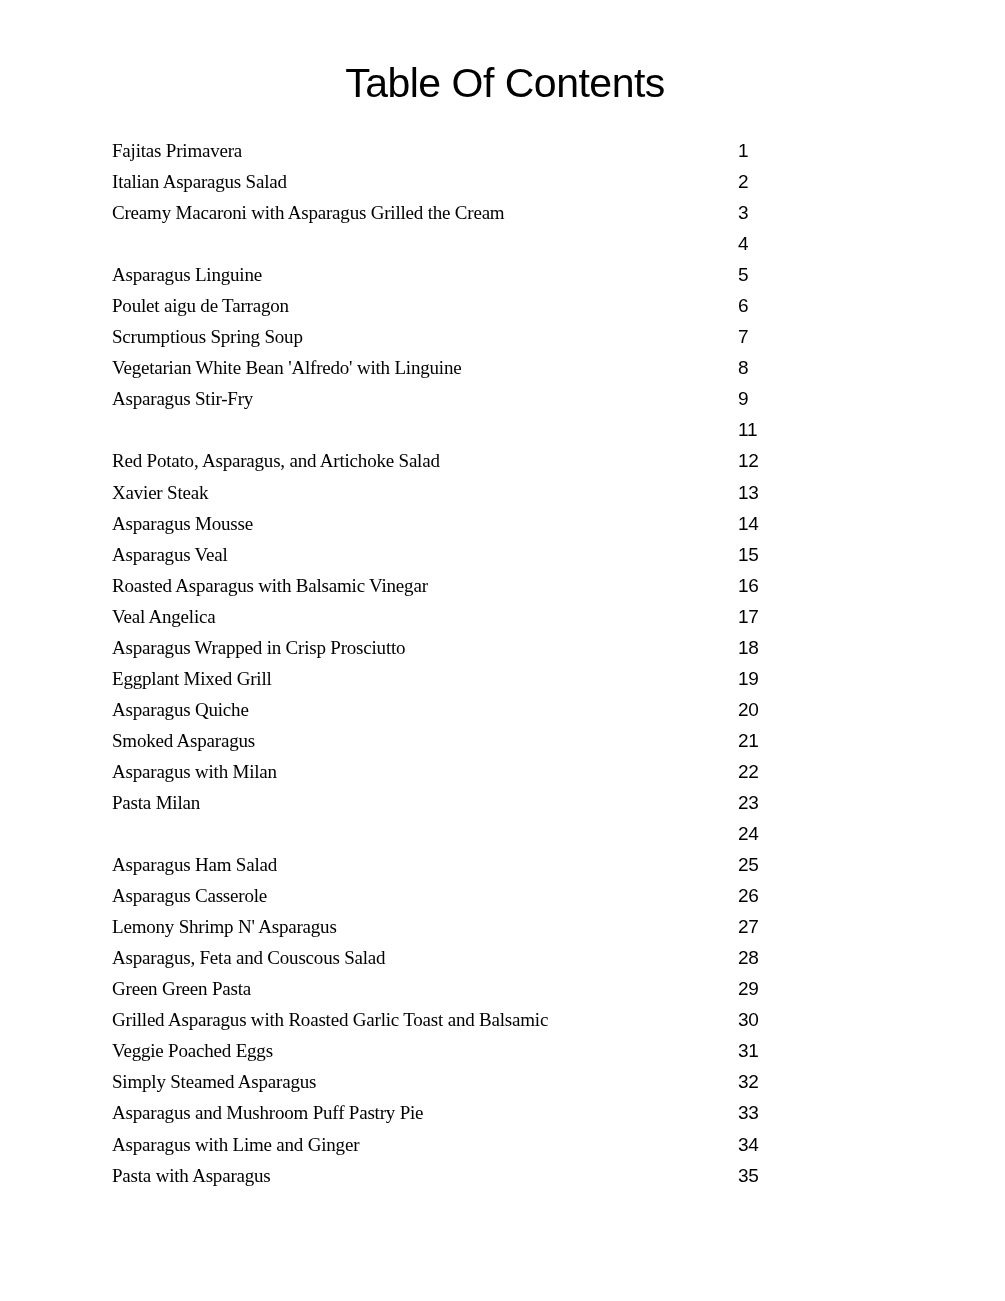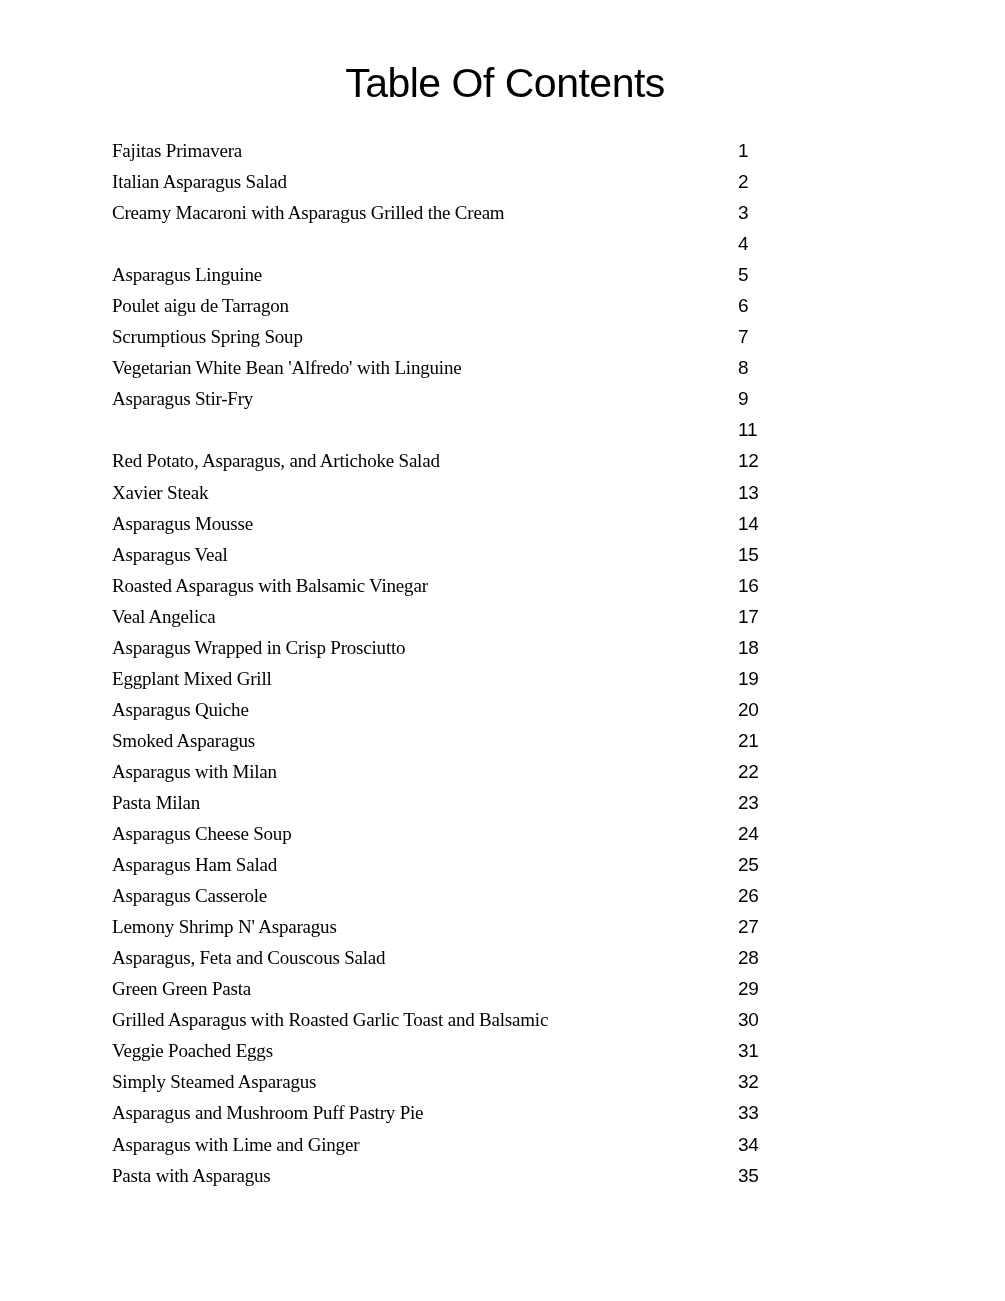--- a/index.html
+++ b/index.html
@@ -142,21 +142,20 @@
     </li>
     <li class="toc-row">
       <span class="toc-title">Asparagus with Milan</span>
       <span class="toc-page">22</span>
     </li>
     <li class="toc-row">
       <span class="toc-title">Pasta Milan</span>
       <span class="toc-page">23</span>
     </li>
     <li class="toc-row">
-      <span class="toc-title">Asparagus Cheese Soup</span>
       <span class="toc-page">24</span>
     </li>
     <li class="toc-row">
       <span class="toc-title">Asparagus Ham Salad</span>
       <span class="toc-page">25</span>
     </li>
     <li class="toc-row">
       <span class="toc-title">Asparagus Casserole</span>
       <span class="toc-page">26</span>
     </li>

